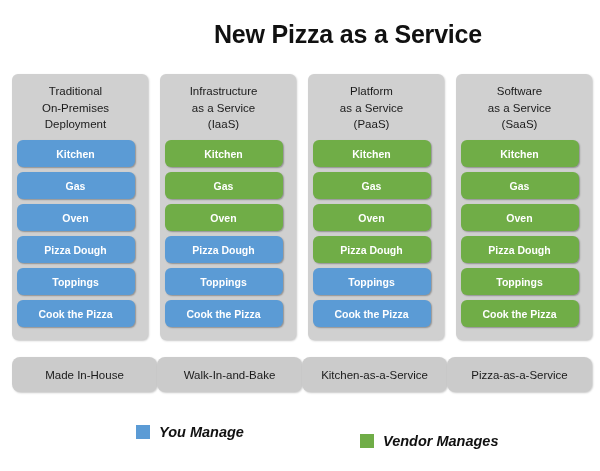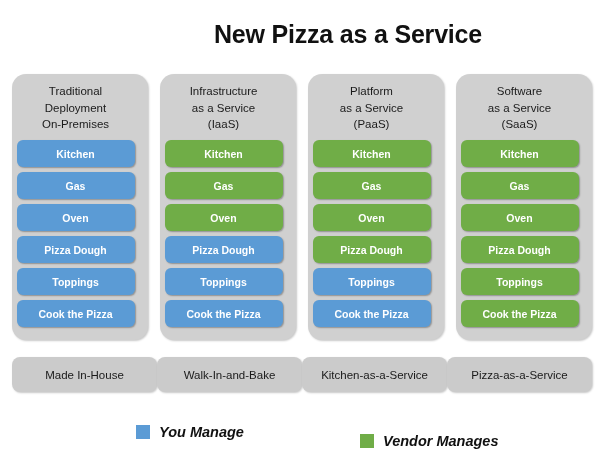--- a/index.html
+++ b/index.html
@@ -36,21 +36,21 @@
     left: 12px;
     width: 580px;
     height: 266px;
     display: flex;
     justify-content: space-between;
   }
   .column {
     width: 136px;
     height: 266px;
     background: #d0d0d0;
-    border-radius: 14px;
+    border-radius: 6px;
     box-sizing: border-box;
     padding: 9px 9px 9px 0;
     display: flex;
     flex-direction: column;
     align-items: center;
     box-shadow: 1px 1px 2px rgba(0,0,0,0.22);
   }
   .col-header {
     width: 100%;
     text-align: center;
@@ -139,22 +139,22 @@
 </style>
 </head>
 <body>
 
 <div class="title">New Pizza as a Service</div>
 
 <div class="columns">
     <div class="column">
       <div class="col-header">
         <span class="hline">Traditional</span>
+        <span class="hline">On-Premises</span>
         <span class="hline">Deployment</span>
-        <span class="hline">On-Premises</span>
       </div>
       <div class="items">
         <div class="item blue">Kitchen</div>
         <div class="item blue">Gas</div>
         <div class="item blue">Oven</div>
         <div class="item blue">Pizza Dough</div>
         <div class="item blue">Toppings</div>
         <div class="item blue">Cook the Pizza</div>
       </div>
     </div>

